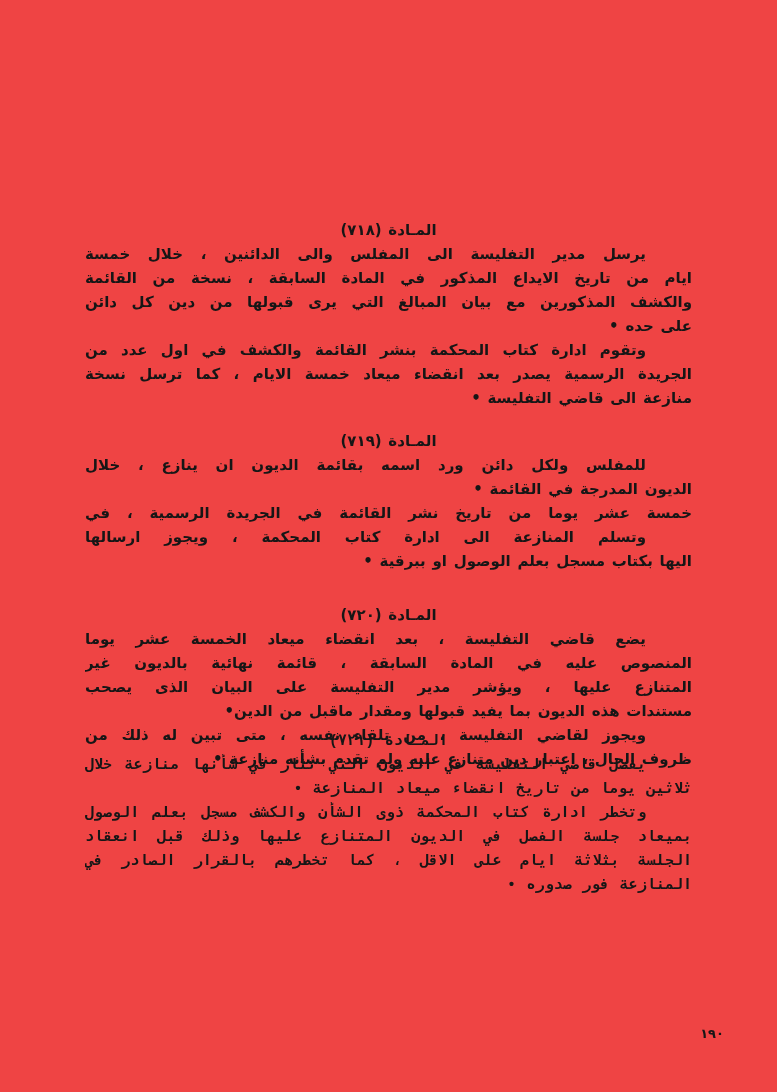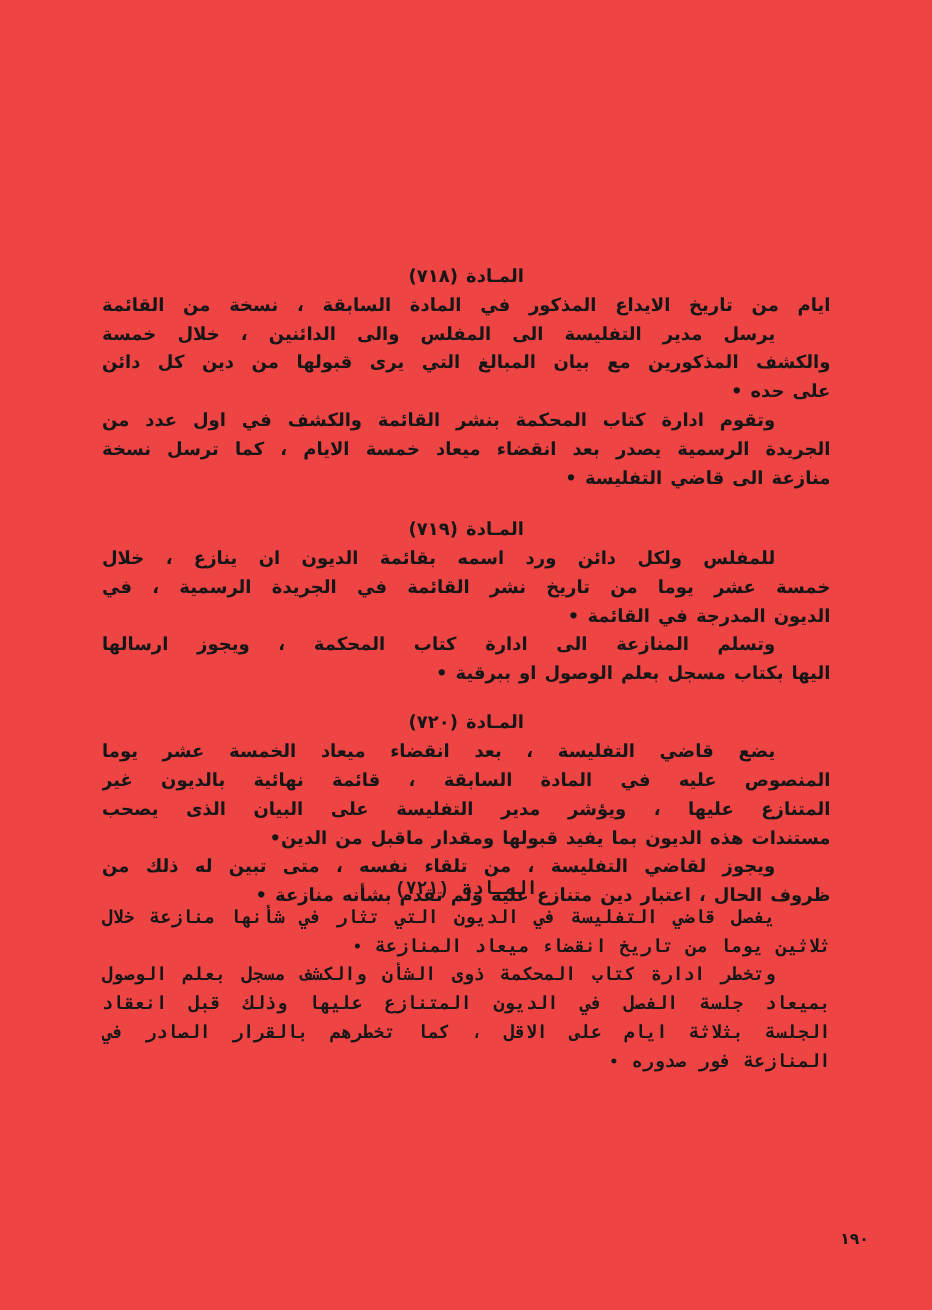--- a/index.html
+++ b/index.html
@@ -21,21 +21,21 @@
     left: 85px;
     width: 607px;
     direction: rtl;
     font-size: 15px;
     font-weight: bold;
     line-height: 24px;
     word-spacing: 1.5px;
   }
   .art-718 { top: 218px; }
   .art-719 { top: 429px; }
-  .art-720 { top: 590px; }
+  .art-720 { top: 603px; }
   .art-721 { top: 730px; font-family: Liberation Mono, monospace; }
   .heading {
     text-align: center;
     height: 24px;
   }
   .line {
     height: 24px;
     text-align: justify;
     text-align-last: justify;
     white-space: nowrap;
@@ -58,34 +58,34 @@
     letter-spacing: 2px;
   }
 </style>
 </head>
 <body>
 
 <div class="page">
 
   <div class="article art-718">
     <div class="heading">المـادة (٧١٨)</div>
+    <div class="line first">يرسل مدير التفليسة الى المفلس والى الدائنين ، خلال خمسة</div>
     <div class="line">ايام من تاريخ الايداع المذكور في المادة السابقة ، نسخة من القائمة</div>
-    <div class="line first">يرسل مدير التفليسة الى المفلس والى الدائنين ، خلال خمسة</div>
     <div class="line">والكشف المذكورين مع بيان المبالغ التي يرى قبولها من دين كل دائن</div>
     <div class="line last">على حده •</div>
     <div class="line first">وتقوم ادارة كتاب المحكمة بنشر القائمة والكشف في اول عدد من</div>
     <div class="line">الجريدة الرسمية يصدر بعد انقضاء ميعاد خمسة الايام ، كما ترسل نسخة</div>
     <div class="line last">منازعة الى قاضي التفليسة •</div>
   </div>
 
   <div class="article art-719">
     <div class="heading">المـادة (٧١٩)</div>
     <div class="line first">للمفلس ولكل دائن ورد اسمه بقائمة الديون ان ينازع ، خلال</div>
+    <div class="line last">الديون المدرجة في القائمة •</div>
     <div class="line">خمسة عشر يوما من تاريخ نشر القائمة في الجريدة الرسمية ، في</div>
-    <div class="line last">الديون المدرجة في القائمة •</div>
     <div class="line first">وتسلم المنازعة الى ادارة كتاب المحكمة ، ويجوز ارسالها</div>
     <div class="line last">اليها بكتاب مسجل بعلم الوصول او ببرقية •</div>
   </div>
 
   <div class="article art-720">
     <div class="heading">المـادة (٧٢٠)</div>
     <div class="line first">يضع قاضي التفليسة ، بعد انقضاء ميعاد الخمسة عشر يوما</div>
     <div class="line">المنصوص عليه في المادة السابقة ، قائمة نهائية بالديون غير</div>
     <div class="line">المتنازع عليها ، ويؤشر مدير التفليسة على البيان الذى يصحب</div>
     <div class="line last">مستندات هذه الديون بما يفيد قبولها ومقدار ماقبل من الدين•</div>

